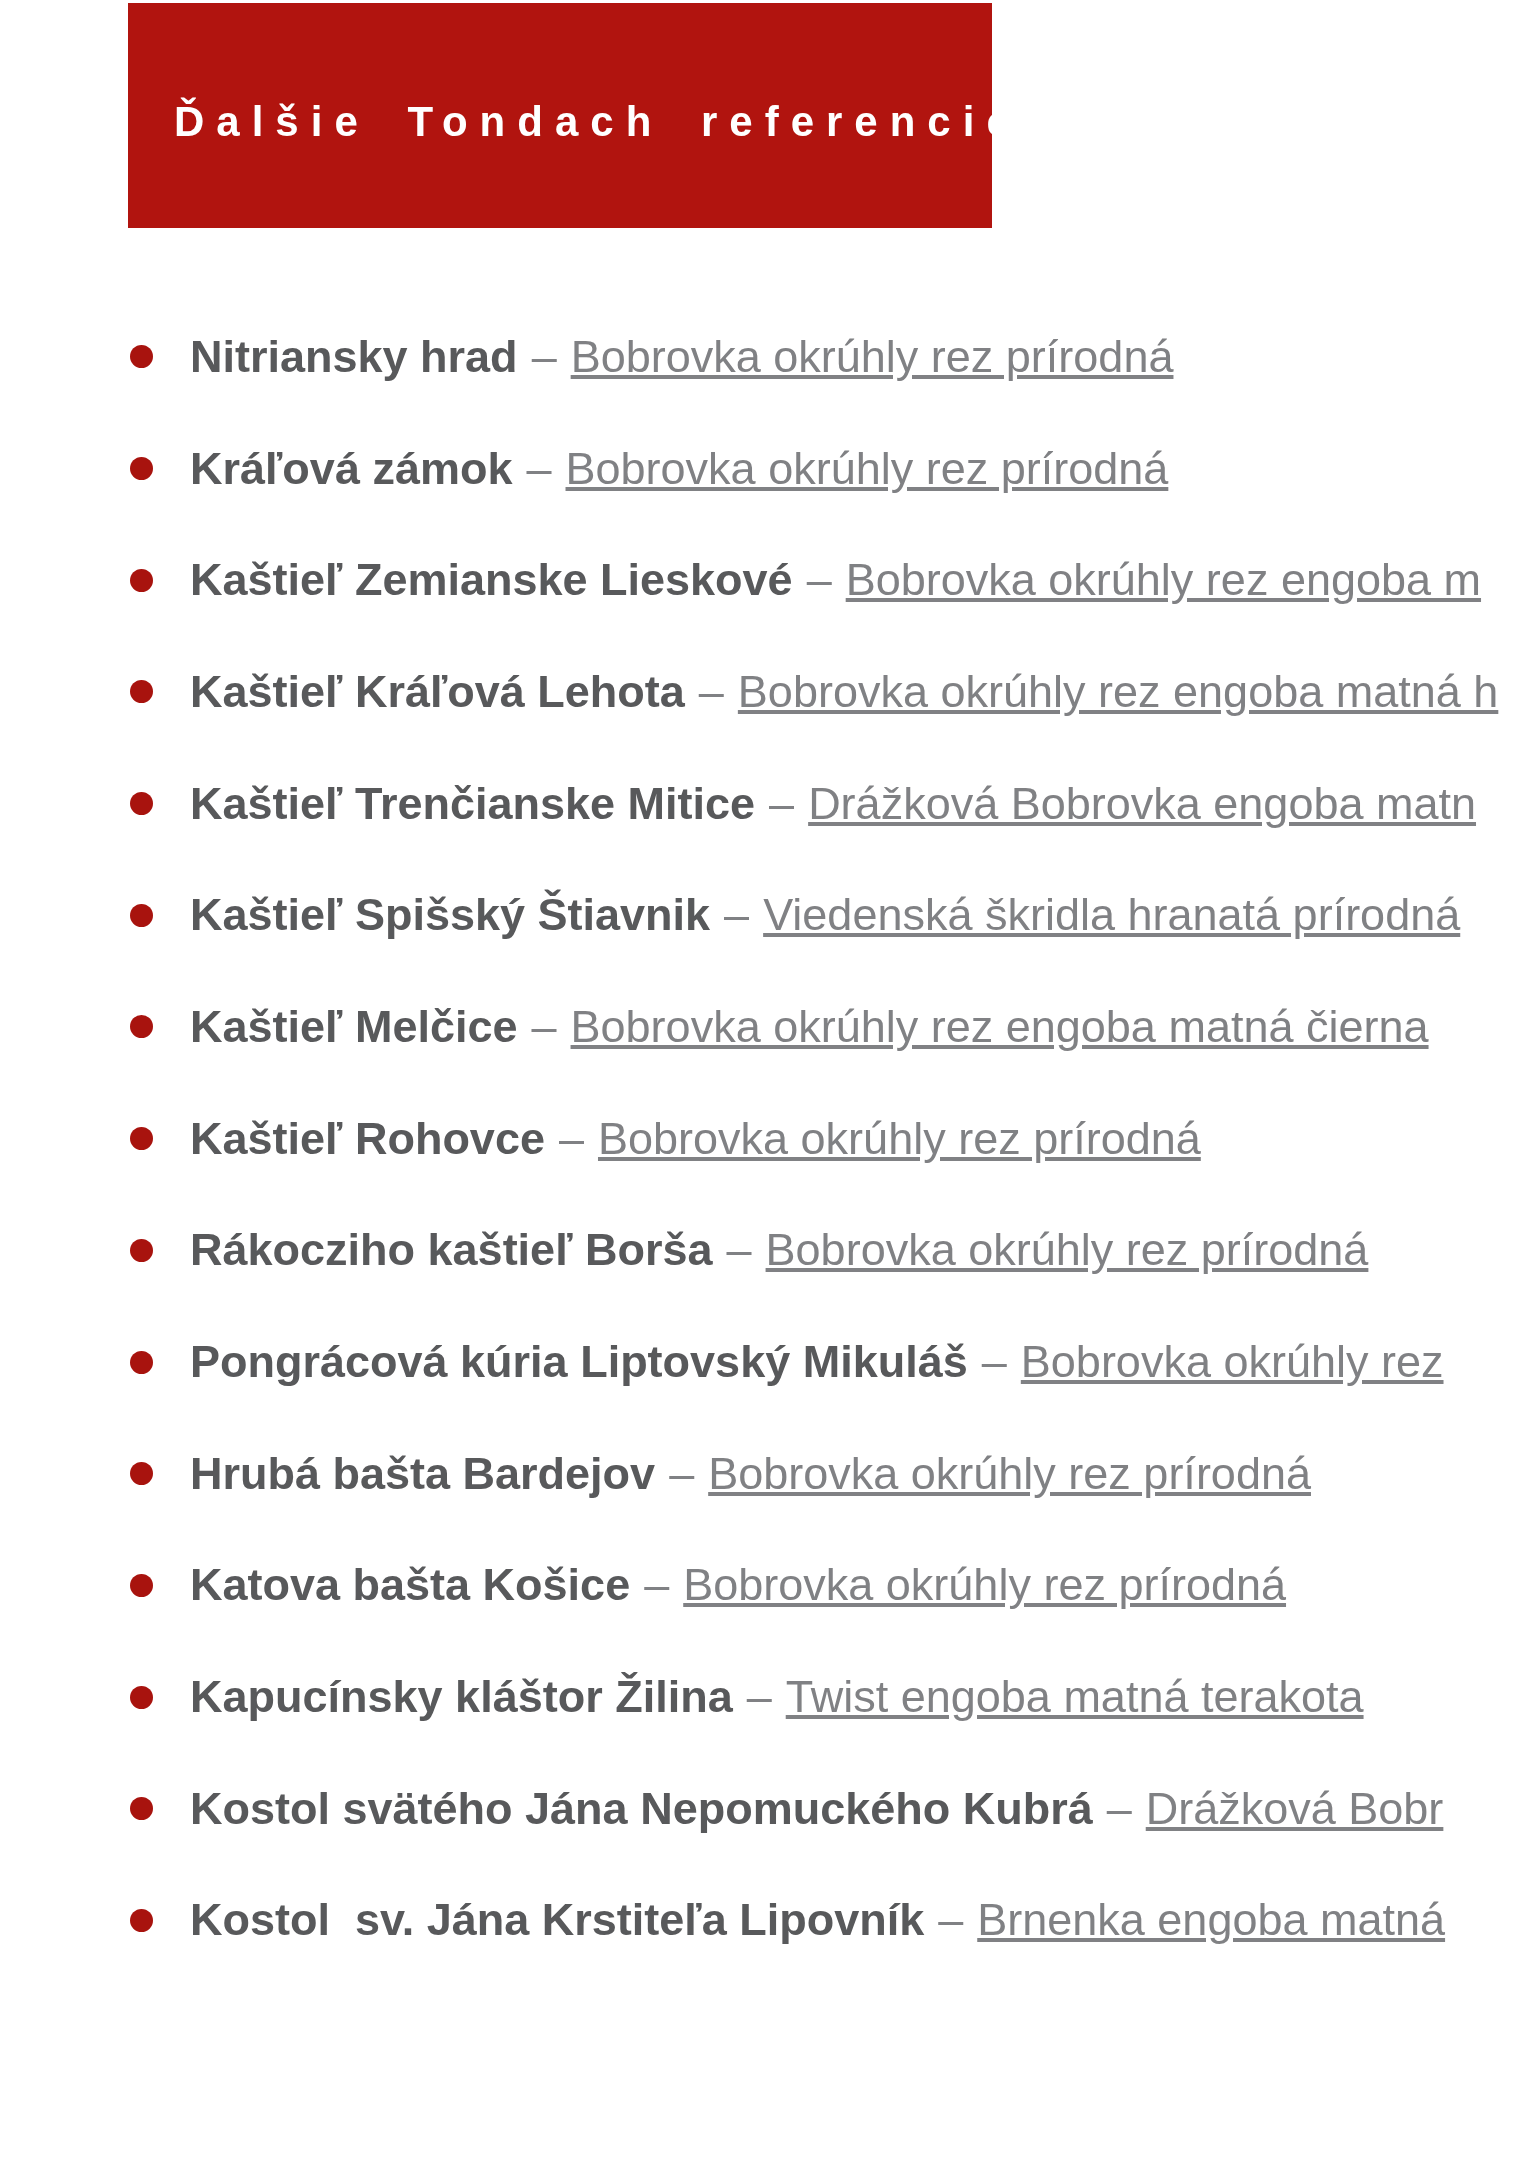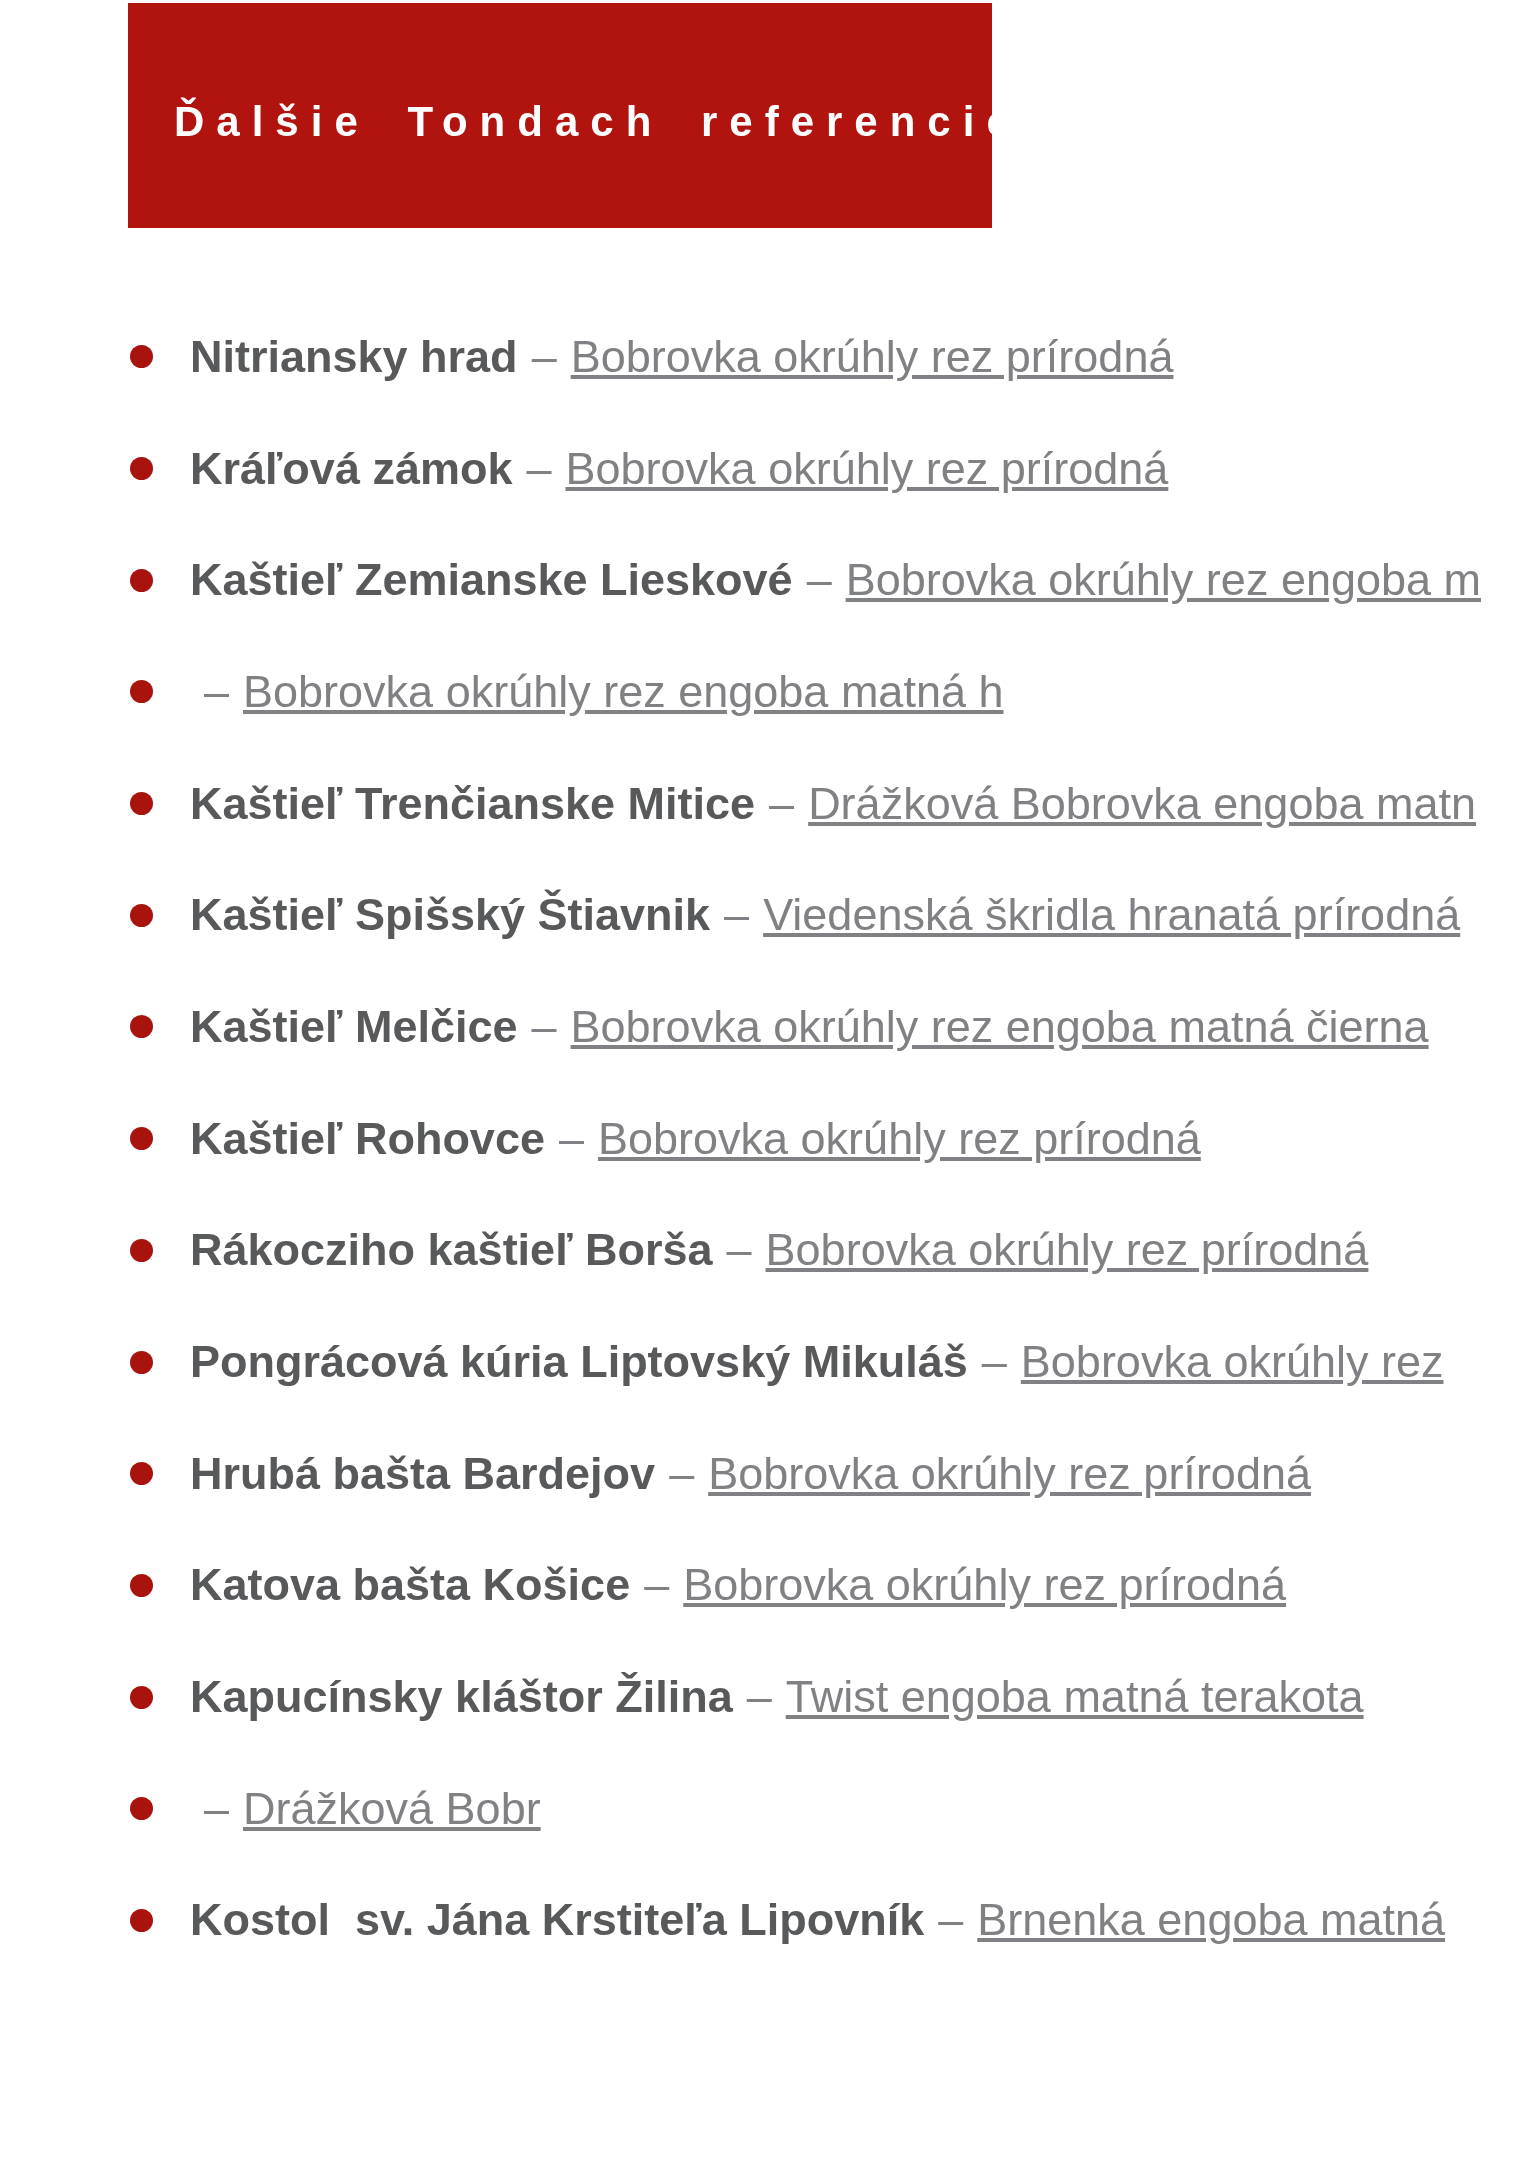--- a/index.html
+++ b/index.html
@@ -102,20 +102,21 @@
 
   <li>
     <span class="bullet"></span>
     <span class="ref-name">Kaštieľ Zemianske Lieskové</span>
     <span class="ref-sep">–</span>
     <span class="ref-desc">Bobrovka okrúhly rez engoba m</span>
   </li>
 
   <li>
     <span class="bullet"></span>
+    <span class="ref-name">Kaštieľ Kráľová Lehota</span>
     <span class="ref-sep">–</span>
     <span class="ref-desc">Bobrovka okrúhly rez engoba matná h</span>
   </li>
 
   <li>
     <span class="bullet"></span>
     <span class="ref-name">Kaštieľ Trenčianske Mitice</span>
     <span class="ref-sep">–</span>
     <span class="ref-desc">Drážková Bobrovka engoba matn</span>
   </li>
@@ -171,20 +172,21 @@
 
   <li>
     <span class="bullet"></span>
     <span class="ref-name">Kapucínsky kláštor Žilina</span>
     <span class="ref-sep">–</span>
     <span class="ref-desc">Twist engoba matná terakota</span>
   </li>
 
   <li>
     <span class="bullet"></span>
+    <span class="ref-name">Kostol svätého Jána Nepomuckého Kubrá</span>
     <span class="ref-sep">–</span>
     <span class="ref-desc">Drážková Bobr</span>
   </li>
 
   <li>
     <span class="bullet"></span>
     <span class="ref-name">Kostol  sv. Jána Krstiteľa Lipovník</span>
     <span class="ref-sep">–</span>
     <span class="ref-desc">Brnenka engoba matná</span>
   </li>

